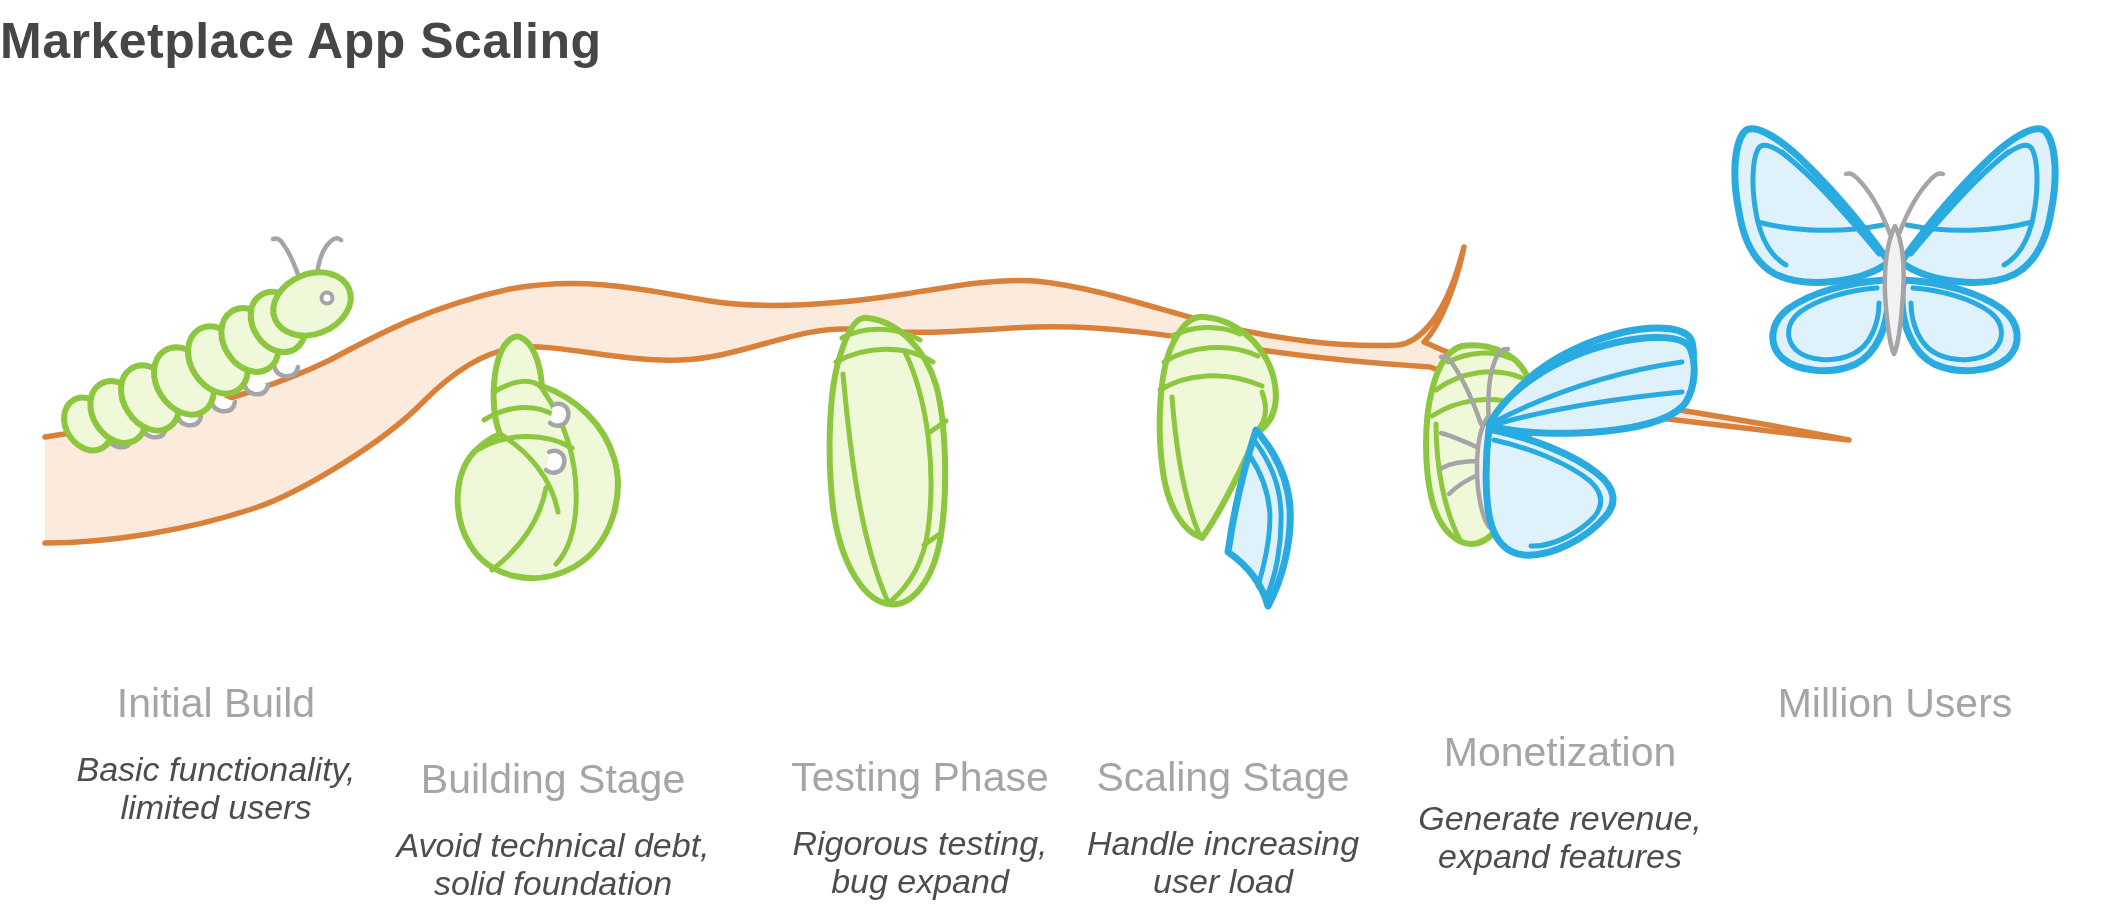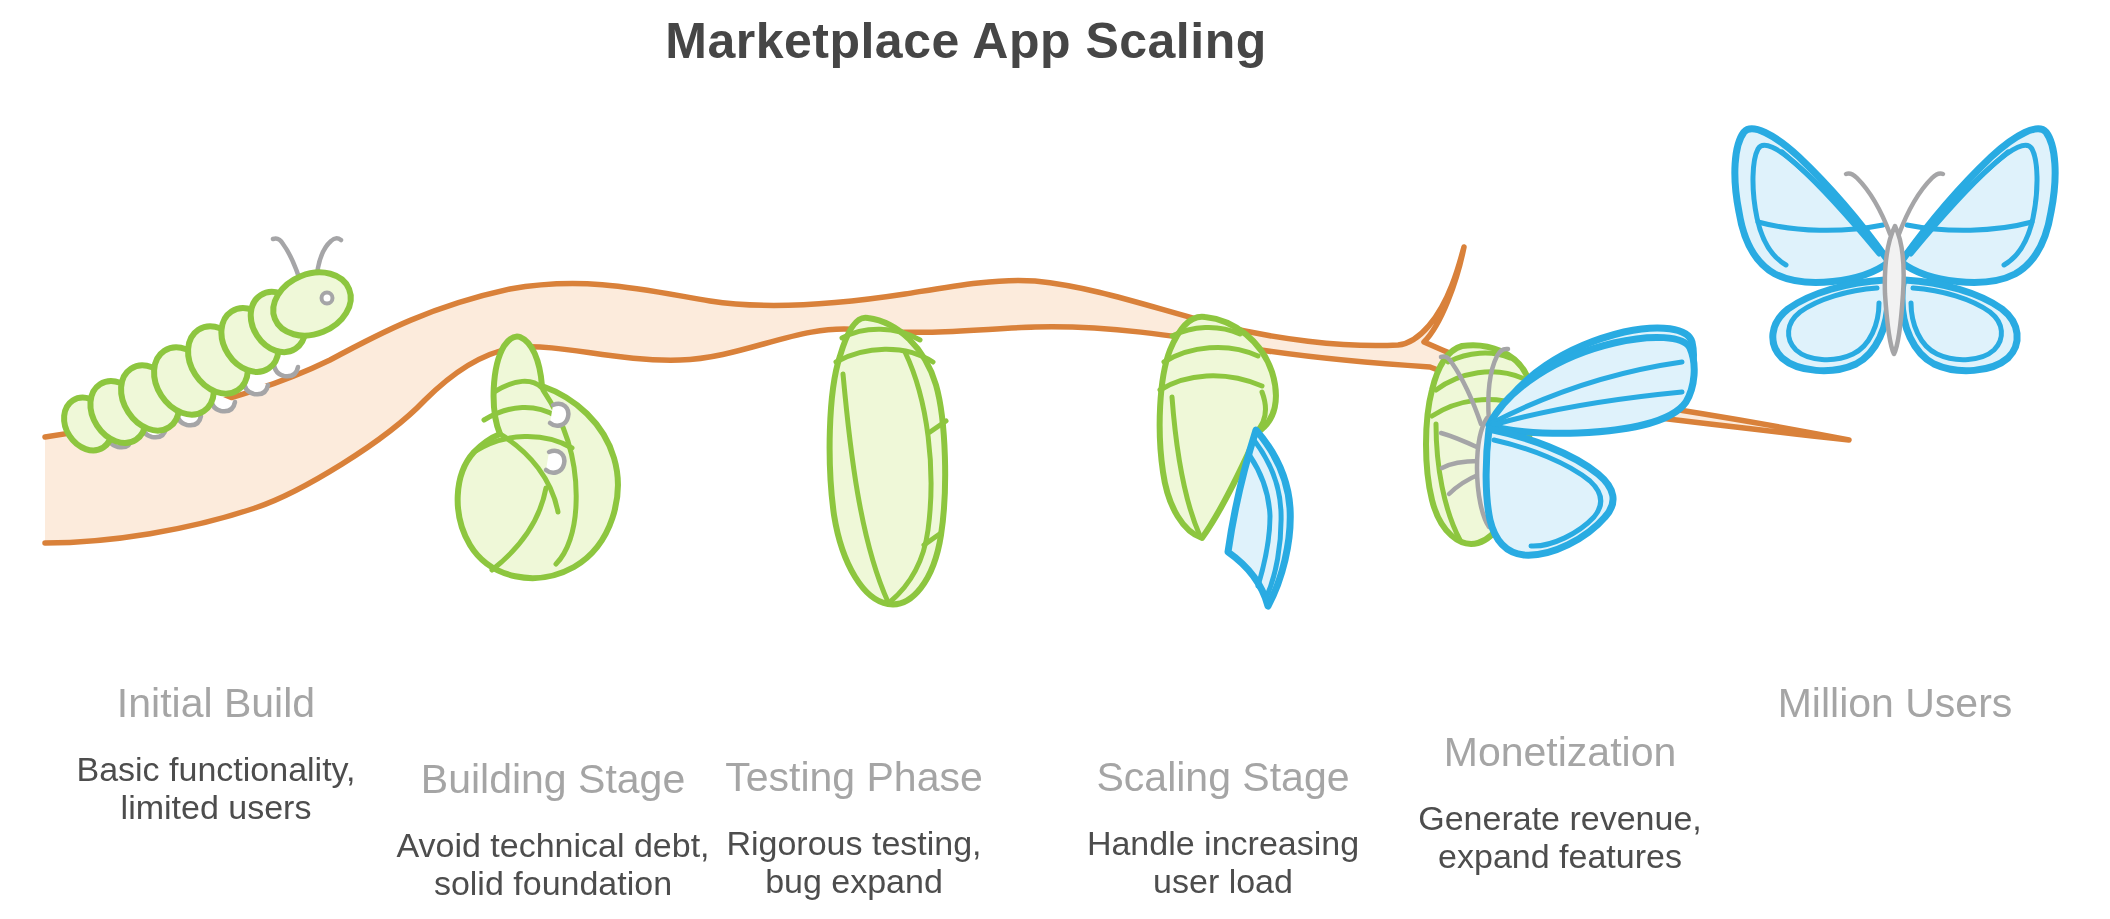--- a/index.html
+++ b/index.html
@@ -6,21 +6,21 @@
   .canvas{
     position:relative;
     width:2110px;height:919px;
     background:var(--background,#fff);
     font-family:"Liberation Sans", sans-serif;
     overflow:hidden;
   }
   .main-title{
     position:absolute;
     left:0;top:12px;width:1932px;
-    text-align:center;
+    text-align:left;
     font-size:50px;font-weight:700;
     color:var(--title_color,#464646);
     letter-spacing:.5px;
     margin:0;
   }
   .art{
     position:absolute;left:0;top:0;width:2110px;height:919px;
   }
   .stage-label{
     position:absolute;width:360px;text-align:center;
@@ -28,20 +28,21 @@
   .stage-title{
     font-size:41px;line-height:46px;
     color:var(--stage_title_color,#a5a5a5);
     font-weight:400;
   }
   .stage-desc{
     margin-top:24px;
     font-size:34px;line-height:38px;
     color:var(--stage_desc_color,#4d4d4d);
     white-space:pre-line;
+    font-style:italic;
   }
   
   .oln{fill:none;stroke:var(--orange_stroke,#d9813a);stroke-width:5.5;stroke-linecap:round;stroke-linejoin:round;}
   .gshape{fill:var(--green_fill,#eff8d8);stroke:var(--green_stroke,#8dc63f);stroke-width:6;stroke-linejoin:round;}
   .gline{fill:none;stroke:var(--green_stroke,#8dc63f);stroke-width:5;stroke-linecap:round;}
   .bshape{fill:var(--blue_fill,#dff2fb);stroke:var(--blue_stroke,#29abe2);stroke-width:7;stroke-linejoin:round;}
   .bline{fill:none;stroke:var(--blue_stroke,#29abe2);stroke-width:5;stroke-linecap:round;}
   .grline{fill:none;stroke:var(--gray_stroke,#a5a5a7);stroke-width:4.5;stroke-linecap:round;}
   .grshape{fill:var(--gray_fill,#f2f2f2);stroke:var(--gray_stroke,#a5a5a7);stroke-width:4.5;stroke-linejoin:round;}
   .legshape{fill:#ffffff;stroke:var(--gray_stroke,#a5a5a7);stroke-width:4.5;stroke-linecap:round;}
@@ -303,21 +304,21 @@
   <div class="stage-label" style="left:36px;top:680px">
     <div class="stage-title">Initial Build</div>
     <div class="stage-desc">Basic functionality,
 limited users</div>
   </div>
   <div class="stage-label" style="left:373px;top:756px">
     <div class="stage-title">Building Stage</div>
     <div class="stage-desc">Avoid technical debt,
 solid foundation</div>
   </div>
-  <div class="stage-label" style="left:674px;top:754px">
+  <div class="stage-label" style="left:740px;top:754px">
     <div class="stage-title">Testing Phase</div>
     <div class="stage-desc">Rigorous testing,
 bug expand</div>
   </div>
   <div class="stage-label" style="left:1043px;top:754px">
     <div class="stage-title">Scaling Stage</div>
     <div class="stage-desc">Handle increasing
 user load</div>
   </div>
   <div class="stage-label" style="left:1380px;top:729px">

